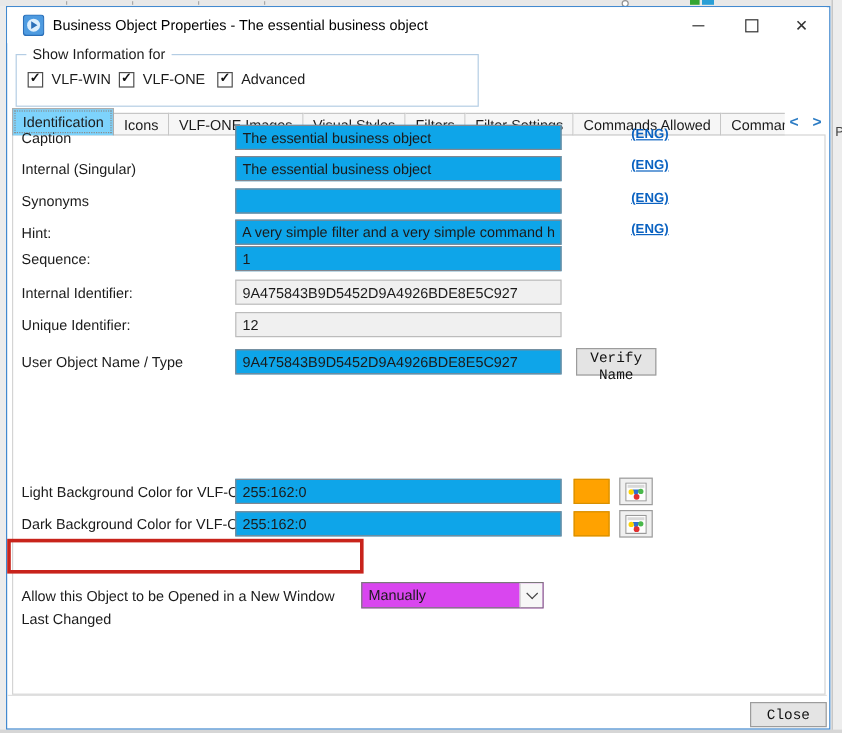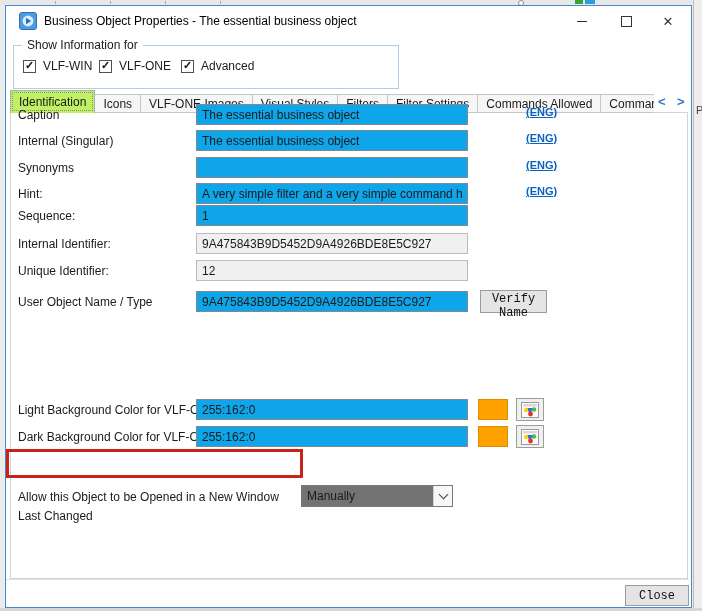--- a/index.html
+++ b/index.html
@@ -36,38 +36,38 @@
 
   
   .cb{width:13px;height:13px;border:1px solid #4f4f4f;background:#fff;display:inline-flex;align-items:center;justify-content:center;box-sizing:border-box;flex:none;}
   .mark{font-size:11px;font-weight:700;color:#111;line-height:1;margin-top:-1px;}
   .cbrow{position:absolute;left:14px;display:flex;align-items:center;gap:9px;white-space:nowrap;cursor:pointer;}
 
   
   .tabs{position:absolute;left:4px;top:84px;width:644px;height:23px;display:flex;align-items:flex-end;overflow:hidden;z-index:2;}
   .tab{height:19px;line-height:19px;padding:0 8px;border:1px solid #c6c6c6;border-left:none;background:#f6f6f6;white-space:nowrap;cursor:pointer;box-sizing:border-box;}
   .tab:first-child{border-left:1px solid #c6c6c6;}
-  .tab.active{height:23px;line-height:22px;background:#bef264;border:1px solid #adadad;border-bottom:none;outline:1px dotted #8a8a8a;outline-offset:-3px;z-index:3;}
+  .tab.active{height:23px;line-height:22px;background:#7dd3fc;border:1px solid #adadad;border-bottom:none;outline:1px dotted #8a8a8a;outline-offset:-3px;z-index:3;}
   .tscroll{position:absolute;top:88px;color:#2c7cc4;font-weight:700;font-size:13px;cursor:pointer;z-index:2;}
 
   
   .page{position:absolute;left:4px;top:106px;width:678px;height:467px;border:1px solid #d4d4d4;background:#fff;box-sizing:border-box;z-index:1;}
 
   
   .lbl{position:absolute;left:12px;height:16px;line-height:16px;white-space:nowrap;z-index:2;}
   .tb{position:absolute;left:190px;width:272px;height:21px;border:1px solid #828790;background:#0ea5e9;
       font-family:"Liberation Sans",sans-serif;font-size:12px;color:#1b1b1b;padding:0 5px;box-sizing:border-box;z-index:2;}
   .tb.ro{background:#f0f0f0;border-color:#bcbcbc;}
   .lang{position:absolute;left:488px;color:#0a62c1;font-weight:700;font-size:11px;text-decoration:underline;cursor:pointer;z-index:2;white-space:nowrap;margin-left:32px;}
   .btn{position:absolute;background:#e4e4e4;border:1px solid #9c9c9c;font-family:Liberation Mono, monospace;font-size:12px;color:#111;cursor:pointer;z-index:2;}
   .swatch{position:absolute;left:472px;width:30px;height:21px;border:1px solid #d89000;box-sizing:border-box;z-index:2;}
   .pickbtn{position:absolute;left:510px;width:28px;height:23px;background:#f0f0f0;border:1px solid #9c9c9c;display:flex;align-items:center;justify-content:center;padding:0;cursor:pointer;z-index:2;}
 
   
-  .dd{position:absolute;left:295px;top:479px;width:152px;height:22px;border:1px solid #7a7a7a;background:#737373;box-sizing:border-box;display:flex;align-items:center;cursor:pointer;z-index:2;}
+  .dd{position:absolute;left:295px;top:479px;width:152px;height:22px;border:1px solid #7a7a7a;background:#d946ef;box-sizing:border-box;display:flex;align-items:center;cursor:pointer;z-index:2;}
   .ddv{flex:1;padding:0 5px;white-space:nowrap;overflow:hidden;}
   .ddbtn{width:18px;height:100%;display:flex;align-items:center;justify-content:center;border-left:1px solid #d0d0d0;background:#f7f7f7;}
   .chev{width:6px;height:6px;border-right:1px solid #444;border-bottom:1px solid #444;transform:rotate(45deg);margin-top:-3px;}
 
   .footline{position:absolute;left:0;top:573px;width:683px;border-top:1px solid #e0e0e0;z-index:2;}
 
   
   .redbox{position:absolute;left:6px;top:449px;width:297px;height:29px;border:3px solid #c8231b;box-sizing:border-box;z-index:60;pointer-events:none;background:transparent;}
 </style>
 </head>

